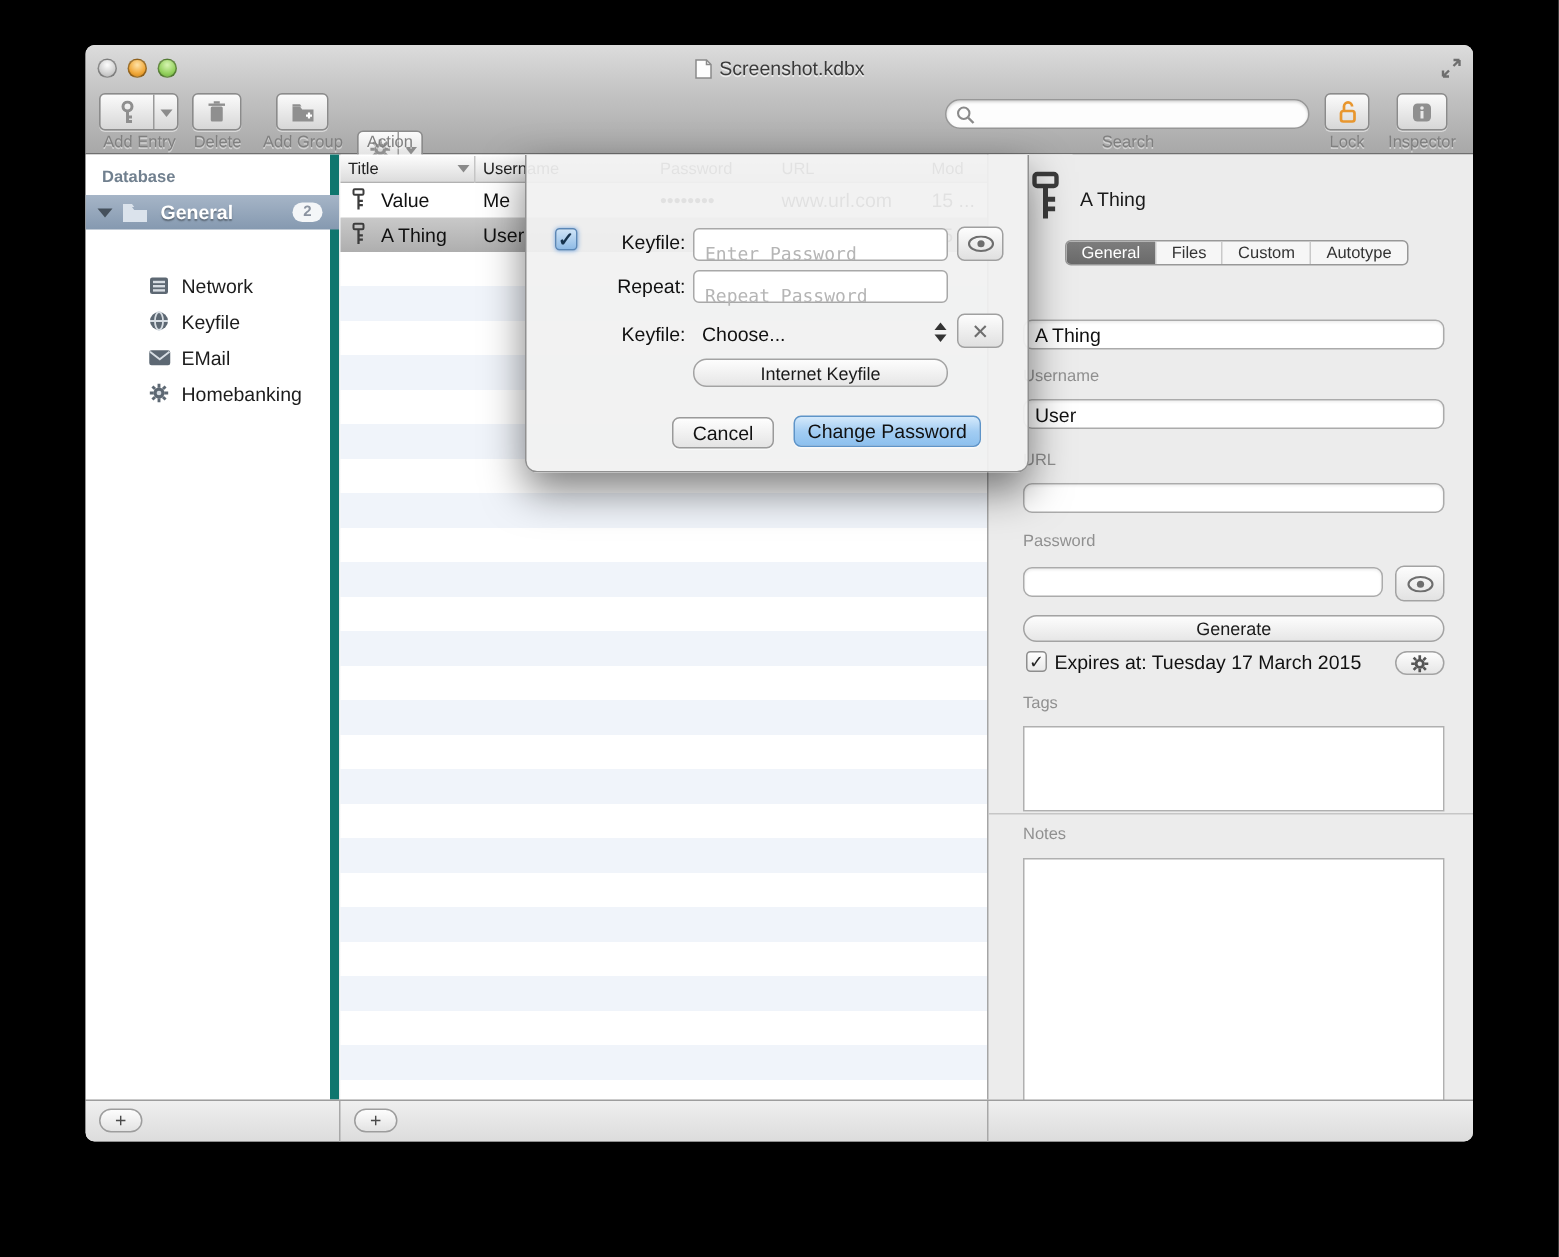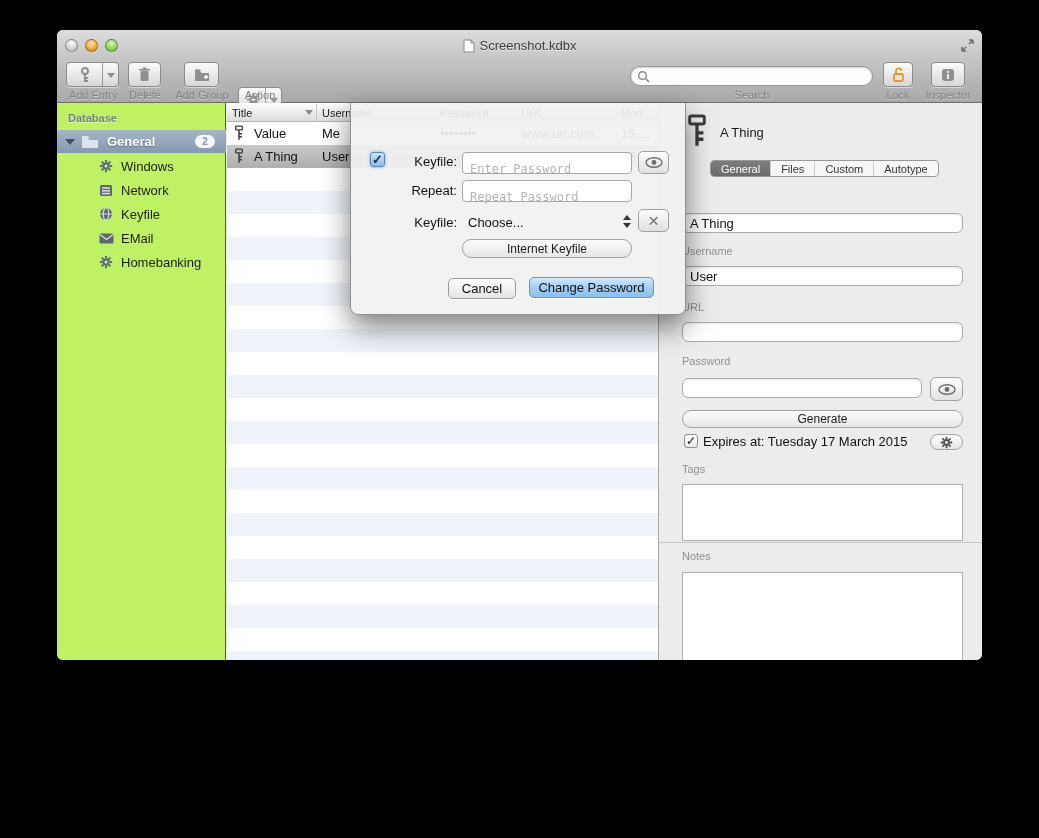--- a/index.html
+++ b/index.html
@@ -1,17 +1,17 @@
 <!DOCTYPE html>
 <html><head>
 <meta charset="utf-8">
 <style>
   * { margin:0; padding:0; box-sizing:border-box; }
   html,body { width:1039px; height:838px; background:#000; font-family:"Liberation Sans",sans-serif; -webkit-font-smoothing:antialiased; }
-  .window { position:absolute; left:57px; top:30px; width:925px; height:630px; border-radius:6px; overflow:hidden; background:#ececec; box-shadow:0 15px 40px rgba(0,0,0,.7); }
+  .window { position:absolute; left:57px; top:30px; width:925px; height:731px; border-radius:6px; overflow:hidden; background:#ececec; box-shadow:0 15px 40px rgba(0,0,0,.7); }
 
   
   .chrome { position:absolute; left:0; top:0; width:925px; height:73px; background:linear-gradient(#dcdcdc,#c3c3c3 45%,#a8a8a8); border-bottom:1px solid #6f6f6f; }
   .tl { position:absolute; top:9px; width:13px; height:13px; border-radius:50%; border:1px solid rgba(0,0,0,.35); }
   .tl.gray   { left:8px;  background:radial-gradient(circle at 50% 30%, #fdfdfd, #c9c9c9 70%, #aeaeae); }
   .tl.orange { left:28px; background:radial-gradient(circle at 50% 30%, #ffe3a8, #f0a83a 60%, #c97e14); }
   .tl.green  { left:48px; background:radial-gradient(circle at 50% 30%, #d7f5b2, #94d15e 60%, #6aa93a); }
   .win-title { position:absolute; top:8px; left:0; width:100%; text-align:center; font-size:13px; color:#3a3a3a; text-shadow:0 1px 0 rgba(255,255,255,.6); }
   .win-title svg { vertical-align:-3px; margin-right:5px; }
   .fullscreen { position:absolute; right:7px; top:8px; width:15px; height:15px; }
@@ -19,21 +19,21 @@
   .tb-btn { position:absolute; top:32px; height:25px; border:1px solid #8b8b8b; border-radius:4px; background:linear-gradient(#fbfbfb,#d7d7d7); box-shadow:0 1px 0 rgba(255,255,255,.5); display:flex; align-items:center; justify-content:center; }
   .tb-split { position:relative; }
   .tb-split .sep { position:absolute; right:15px; top:0; bottom:0; width:1px; background:#9a9a9a; }
   .tb-caret { width:0; height:0; border-left:4px solid transparent; border-right:4px solid transparent; border-top:5px solid #8c8c8c; }
   .tb-label { position:absolute; top:59px; font-size:11px; color:#7f7f7f; text-align:center; text-shadow:0 1px 0 rgba(255,255,255,.45); }
   .search-field { position:absolute; left:573px; top:36px; width:243px; height:20px; border:1px solid #979797; border-radius:10px; background:#fdfdfd; box-shadow:inset 0 1px 2px rgba(0,0,0,.18); }
   .search-field svg { position:absolute; left:6px; top:3px; }
   .search-field input { position:absolute; left:22px; top:1px; width:214px; height:16px; border:none; outline:none; background:transparent; font-size:12px; }
 
   
-  .sidebar { position:absolute; left:0; top:73px; width:169px; height:630px; background:#bef264; border-right:1px solid #0f766e; }
+  .sidebar { position:absolute; left:0; top:73px; width:169px; height:630px; background:#ffffff; border-right:6px solid #0f766e; }
   .side-header { position:absolute; left:11px; top:9px; font-size:11px; font-weight:bold; color:#71808f; text-shadow:0 1px 0 rgba(255,255,255,.6); }
   .group-row { position:absolute; left:0; top:27px; width:169px; height:23px; background:linear-gradient(#a6b5c7,#8599b0); display:flex; align-items:center; }
   .disclosure { width:0; height:0; border-left:5px solid transparent; border-right:5px solid transparent; border-top:6px solid #45505c; margin-left:8px; }
   .group-row .label { color:#fff; font-weight:bold; font-size:13px; text-shadow:0 1px 1px rgba(0,0,0,.35); margin-left:8px; }
   .badge { position:absolute; right:11px; top:5px; min-width:20px; height:13px; border-radius:7px; background:#f4f6f8; color:#8b93a0; font-size:10px; font-weight:bold; text-align:center; line-height:13px; padding:0 5px; }
   .side-item { position:absolute; left:0; width:169px; height:24px; display:flex; align-items:center; font-size:13px; color:#1c1c1c; }
   .side-item .ic { margin-left:41px; margin-right:7px; width:16px; height:16px; display:flex; align-items:center; justify-content:center; }
 
   .listpane { position:absolute; left:170px; top:73px; width:488px; height:630px; background:#fff; }
   .list-header { position:absolute; left:0; top:1px; width:488px; height:18px; background:linear-gradient(#fcfcfc,#dcdcdc); border-bottom:1px solid #b2b2b2; font-size:11px; color:#222; }
@@ -177,34 +177,20 @@
     <div class="group-row">
       <div class="disclosure"></div>
       <svg width="18" height="14" viewBox="0 0 18 14" style="margin-left:6px">
           <path d="M1 3 h6 l1.5 2 H17 v8 H1 z" fill="#dbe3ec"></path>
           <path d="M1 3 v-2 h6 l1.5 2" fill="#dbe3ec"></path>
         </svg>
       <span class="label">General</span>
       <span class="badge">2</span>
     </div>
 
-    <div class="side-item" style="top:51px">
-      <span class="ic">
-          <svg width="14" height="14" viewBox="0 0 16 16">
-            <g fill="#5d6873">
-              <g stroke="#5d6873" stroke-width="2.2">
-                <path d="M8 1 v3 M8 12 v3 M1 8 h3 M12 8 h3 M3 3 l2 2 M11 11 l2 2 M13 3 l-2 2 M5 11 l-2 2"></path>
-              </g>
-              <circle cx="8" cy="8" r="4.2"></circle>
-              <circle cx="8" cy="8" r="1.8" fill="#d7dde3"></circle>
-            </g>
-          </svg>
-        </span>
-      <span>Windows</span>
-    </div>
     <div class="side-item" style="top:75px">
       <span class="ic">
           <svg width="14" height="13" viewBox="0 0 14 13">
             <rect x="1" y="1" width="12" height="11" rx="1.5" fill="#5d6873"></rect>
             <rect x="3" y="3.2" width="8" height="1.6" fill="#d7dde3"></rect>
             <rect x="3" y="6" width="8" height="1.6" fill="#d7dde3"></rect>
             <rect x="3" y="8.8" width="8" height="1.6" fill="#d7dde3"></rect>
           </svg>
         </span>
       <span>Network</span>

